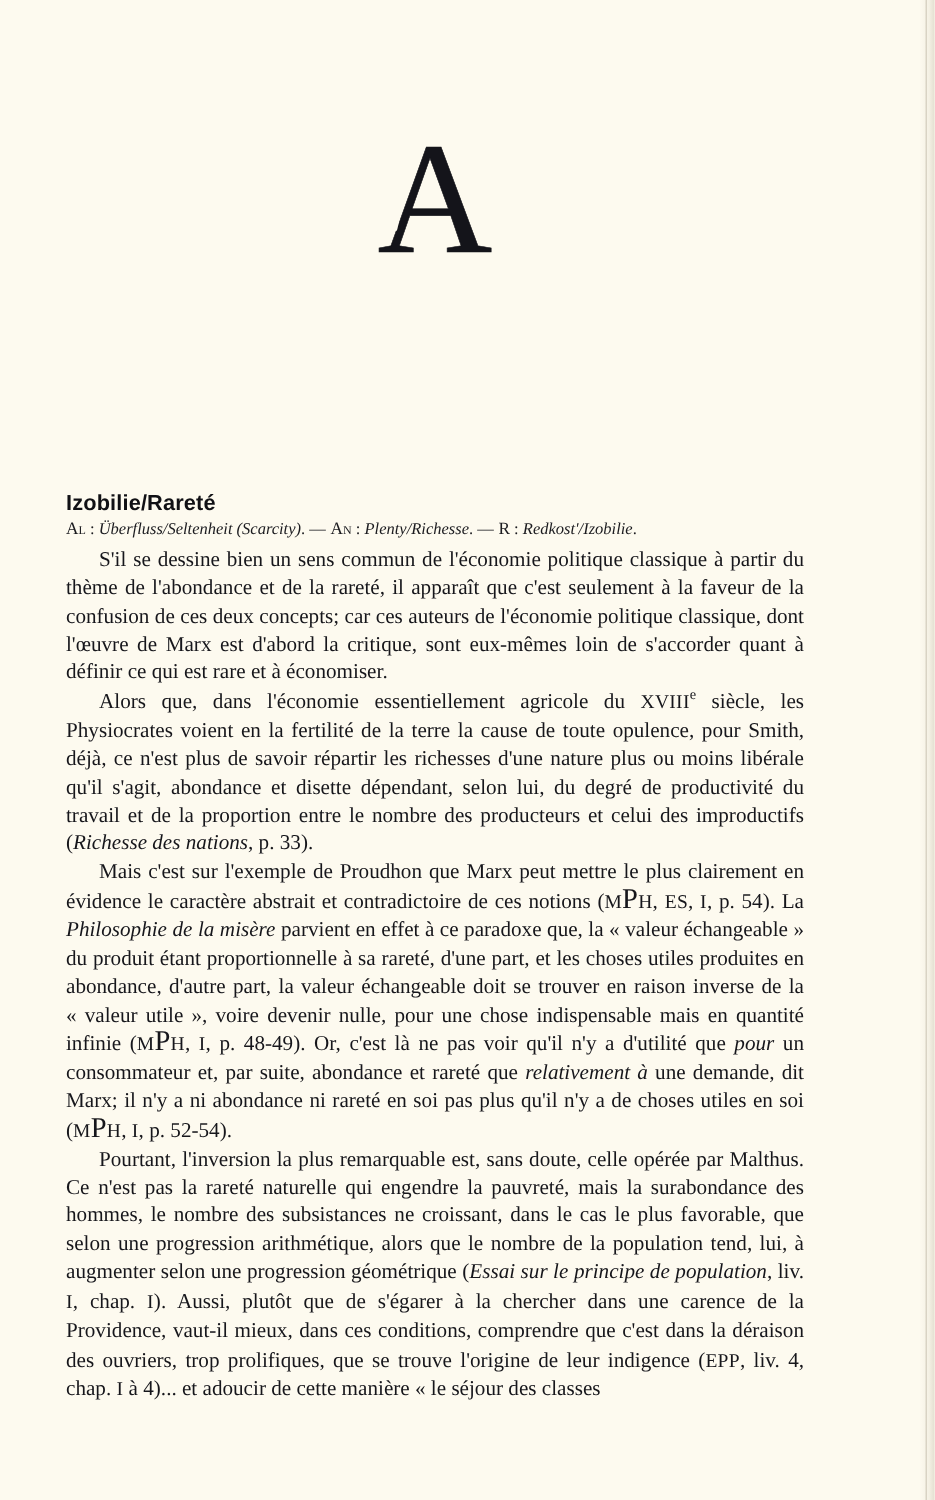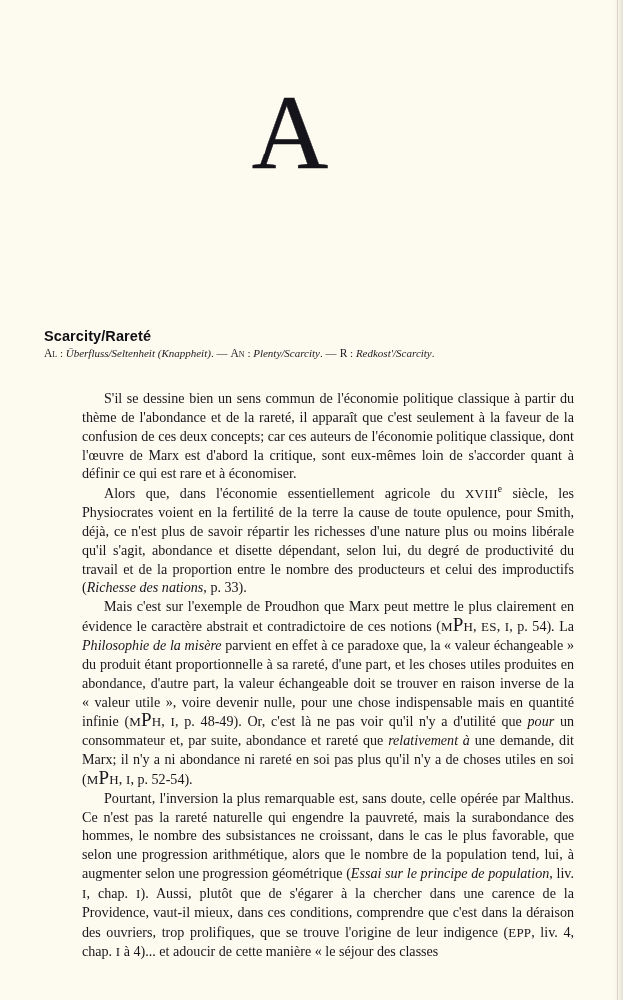--- a/index.html
+++ b/index.html
@@ -104,24 +104,23 @@
     color: #1b1b1f;
     white-space: nowrap;
   }
   .translations .lang { font-variant: small-caps; font-size: 11.5px; text-align: center; }
   .translations i { font-style: italic; }
   .translations .dash { letter-spacing: 0.4px; }
 
   
   .body-text {
     position: absolute;
-    top: 389px;
+    top: 364px;
     left: 0;
     width: 492px;
-    margin-left: 38px;
   }
   .para {
     margin: 0;
     text-indent: 22px;
     text-align: justify;
     font-size: 14.1px;
     line-height: 18.85px;
     color: #16161b;
     hyphens: manual;
   }
@@ -138,24 +137,24 @@
 
 <div class="page-edge"></div>
 <div class="page-edge-line"></div>
 
 <div class="sheet">
 
   <div class="ornament-wrap">
     <span class="ornament-letter">A</span>
   </div>
 
-  <h1 class="entry-heading">Scarcity/Rareté</h1>
+  <h1 class="entry-heading">Izobilie/Rareté</h1>
 
   <div class="translations">
-    <span class="lang">Al</span><span>&nbsp;:&nbsp;</span><i>Überfluss/Seltenheit (Knappheit)</i><span>.&nbsp;</span><span class="dash">—</span><span>&nbsp;</span><span class="lang">An</span><span>&nbsp;:&nbsp;</span><i>Plenty/Scarcity</i><span>.&nbsp;</span><span class="dash">—</span><span>&nbsp;</span><span class="lang">R</span><span>&nbsp;:&nbsp;</span><i>Redkost'/Scarcity</i><span>.</span>
+    <span class="lang">Al</span><span>&nbsp;:&nbsp;</span><i>Überfluss/Seltenheit (Scarcity)</i><span>.&nbsp;</span><span class="dash">—</span><span>&nbsp;</span><span class="lang">An</span><span>&nbsp;:&nbsp;</span><i>Plenty/Richesse</i><span>.&nbsp;</span><span class="dash">—</span><span>&nbsp;</span><span class="lang">R</span><span>&nbsp;:&nbsp;</span><i>Redkost'/Izobilie</i><span>.</span>
   </div>
 
   <div class="body-text">
 
     <p class="para"><span>S'il se dessine bien un sens commun de l'économie politique classique à partir du thème de l'abondance et de la rareté, il apparaît que c'est seulement à la faveur de la confusion de ces deux concepts; car ces auteurs de l'économie politique classique, dont l'œuvre de Marx est d'abord la critique, sont eux-mêmes loin de s'accorder quant à définir ce qui est rare et à économiser.</span></p>
 
     <p class="para">Alors que, dans l'économie essentiellement agricole du <span class="sc">xviii</span><span class="sup">e</span> siècle, les Physiocrates voient en la fertilité de la terre la cause de toute opulence, pour Smith, déjà, ce n'est plus de savoir répartir les richesses d'une nature plus ou moins libérale qu'il s'agit, abondance et disette dépendant, selon lui, du degré de productivité du travail et de la proportion entre le nombre des producteurs et celui des improductifs (<i>Richesse des nations</i>, <span>p. 33</span>).</p>
 
     <p class="para">Mais c'est sur l'exemple de Proudhon que Marx peut mettre le plus clairement en évidence le caractère abstrait et contradictoire de ces notions (<span class="sc">mPh</span>, <span class="sc">es</span>, <span class="sc">i</span>, p. 54). La <i>Philosophie de la misère</i> parvient en effet à ce paradoxe que, la «&nbsp;valeur échangeable&nbsp;» du produit étant proportionnelle à sa rareté, d'une part, et les choses utiles produites en abondance, d'autre part, la valeur échangeable doit se trouver en raison inverse de la «&nbsp;valeur utile&nbsp;», voire devenir nulle, pour une chose indispensable mais en quantité infinie (<span class="sc">mPh</span>, <span class="sc">i</span>, p. 48-49). Or, c'est là ne pas voir qu'il n'y a d'utilité que <i>pour</i> un consommateur et, par suite, abondance et rareté que <i>relativement à</i> une demande, dit Marx; il n'y a ni abondance ni rareté en soi pas plus qu'il n'y a de choses utiles en soi (<span class="sc">mPh</span>, <span class="sc">i</span>, p. 52-54).</p>
 

